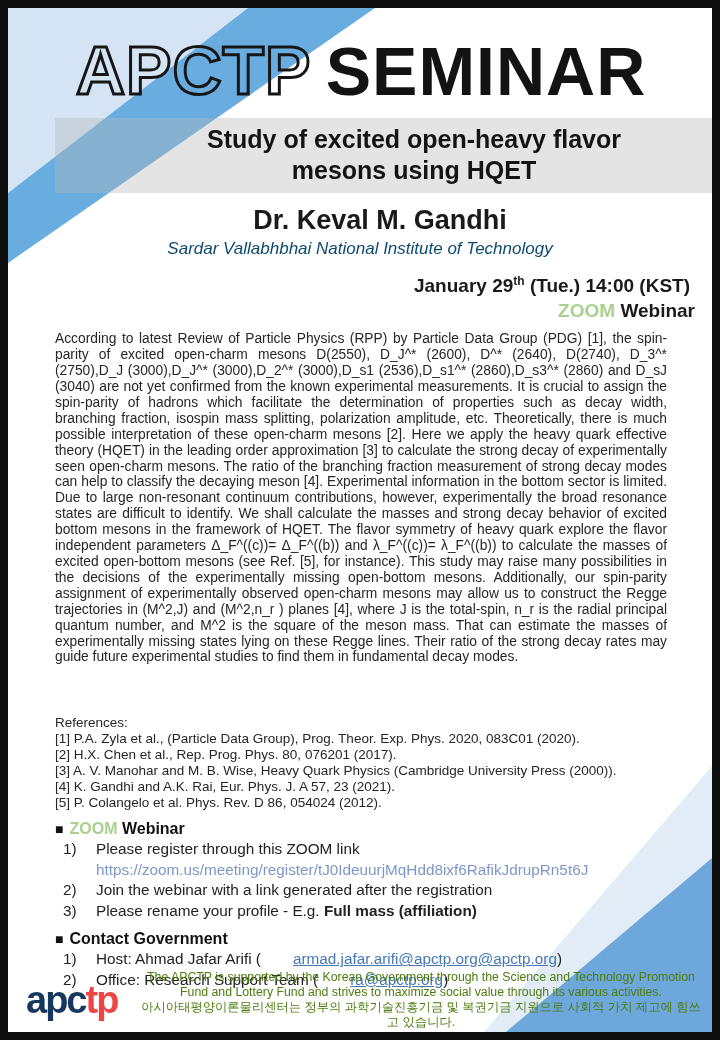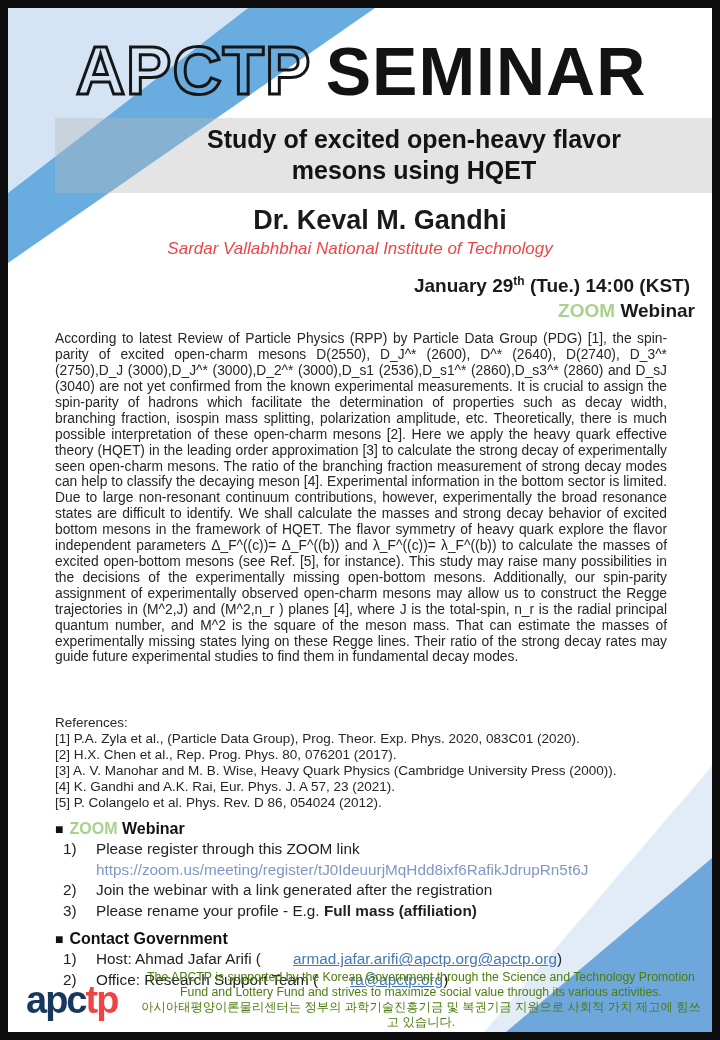--- a/index.html
+++ b/index.html
@@ -23,21 +23,21 @@
   }
   .brand-solid { font-size:68px; font-weight:bold; letter-spacing:1px; line-height:74px; color:#131313; }
 
   .title-box {
     margin:10px 41px 0 47px; width:718px; box-sizing:border-box;
     background:rgba(185,185,185,0.38);
     text-align:center; font-weight:bold; font-size:25px; line-height:31px;
     padding:6px 10px 7px; color:#141414;
   }
   .speaker { margin-top:12px; text-align:center; font-weight:bold; font-size:27px; line-height:30px;padding-left:40px; }
-  .affiliation { margin-top:4px; text-align:center; font-style:italic; font-size:17px; line-height:20px; color:#ef4444; }
+  .affiliation { margin-top:4px; text-align:center; font-style:italic; font-size:17px; line-height:20px; color:#0c4a6e; }
 
   .when { margin-top:12px; padding-right:22px; text-align:right; font-weight:bold; font-size:19px; line-height:21px; }
   .when sup { font-size:12px; }
   .where { margin-top:4px; padding-right:17px; text-align:right; font-weight:bold; font-size:19px; line-height:21px; }
   .green { color:#a9d18e; }
 
   .abstract {
     margin:10px 45px 0 47px; min-height:378px;
     text-align:justify; font-size:13.8px; line-height:15.9px; color:#262626;
   }

